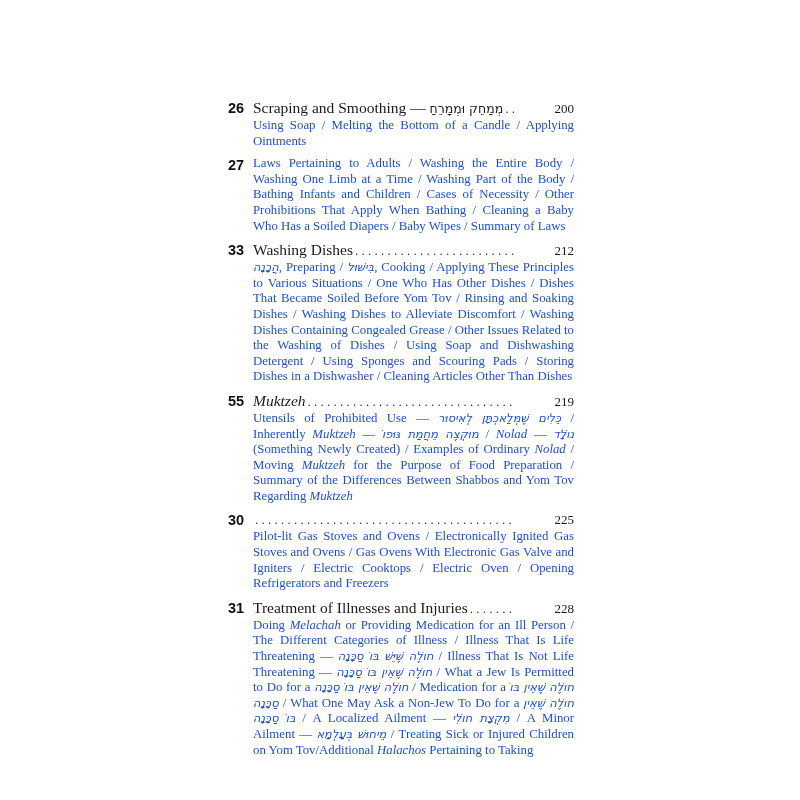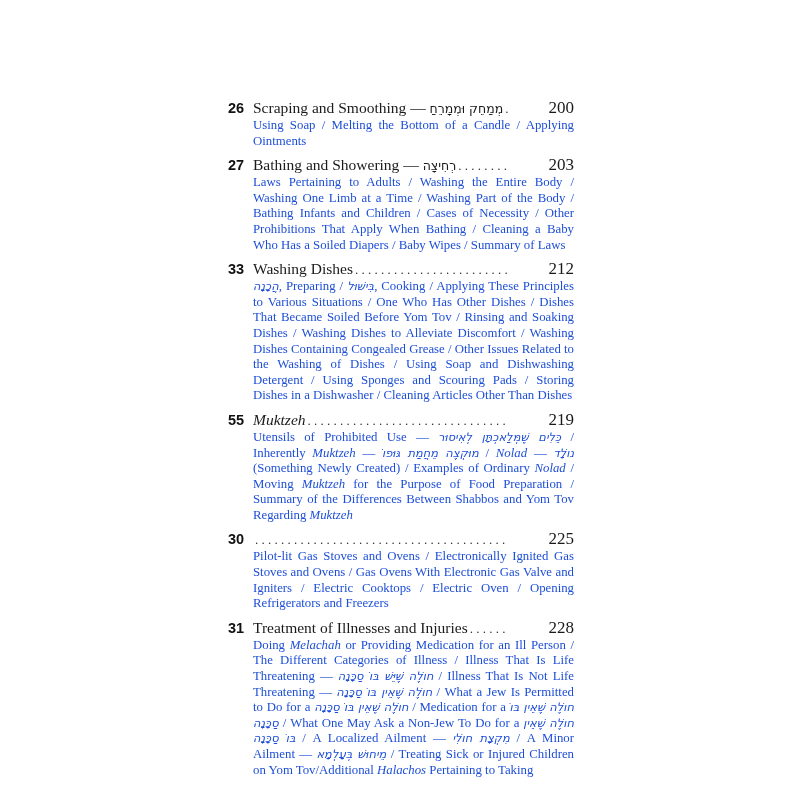--- a/index.html
+++ b/index.html
@@ -63,21 +63,21 @@
     color: #333;
     padding-left: 2px;
   }
   .leader::before {
     content: ". . . . . . . . . . . . . . . . . . . . . . . . . . . . . . . . . . . . . . . . . . . . . . . . . . . . . . . . . . . . . . . . . . . . . . . .";
     letter-spacing: 0;
   }
   .page {
     flex: 0 0 auto;
     padding-left: 4px;
-    font-size: 17px;
+    font-size: 13px;
     margin-left: 36px;
   }
   .desc {
     font-size: 12.8px;
     line-height: 15.6px;
     text-align: justify;
     color: #1d4ed8;
   }
   .desc .it { font-style: italic; }
   .desc .heb { font-size: 11.5px; font-style: italic; }
@@ -92,25 +92,20 @@
     <div class="title-line">
       <span class="title-text"><span>Scraping and Smoothing — </span><span class="heb">מְמַחֵק וּמְמָרֵחַ</span></span>
       <span class="leader"></span>
       <span class="page">200</span>
     </div>
     <div class="desc">Using Soap / Melting the Bottom of a Candle / Applying Ointments</div>
   </div>
 
   <div class="entry">
     <span class="num">27</span>
-    <div class="title-line">
-      <span class="title-text"><span>Bathing and Showering — </span><span class="heb">רְחִיצָה</span></span>
-      <span class="leader"></span>
-      <span class="page">203</span>
-    </div>
     <div class="desc">Laws Pertaining to Adults / Washing the Entire Body / Washing One Limb at a Time / Washing Part of the Body / Bathing Infants and Children / Cases of Necessity / Other Prohibitions That Apply When Bathing / Cleaning a Baby Who Has a Soiled Diapers / Baby Wipes / Summary of Laws</div>
   </div>
 
   <div class="entry">
     <span class="num">33</span>
     <div class="title-line">
       <span class="title-text">Washing Dishes</span>
       <span class="leader"></span>
       <span class="page">212</span>
     </div>

